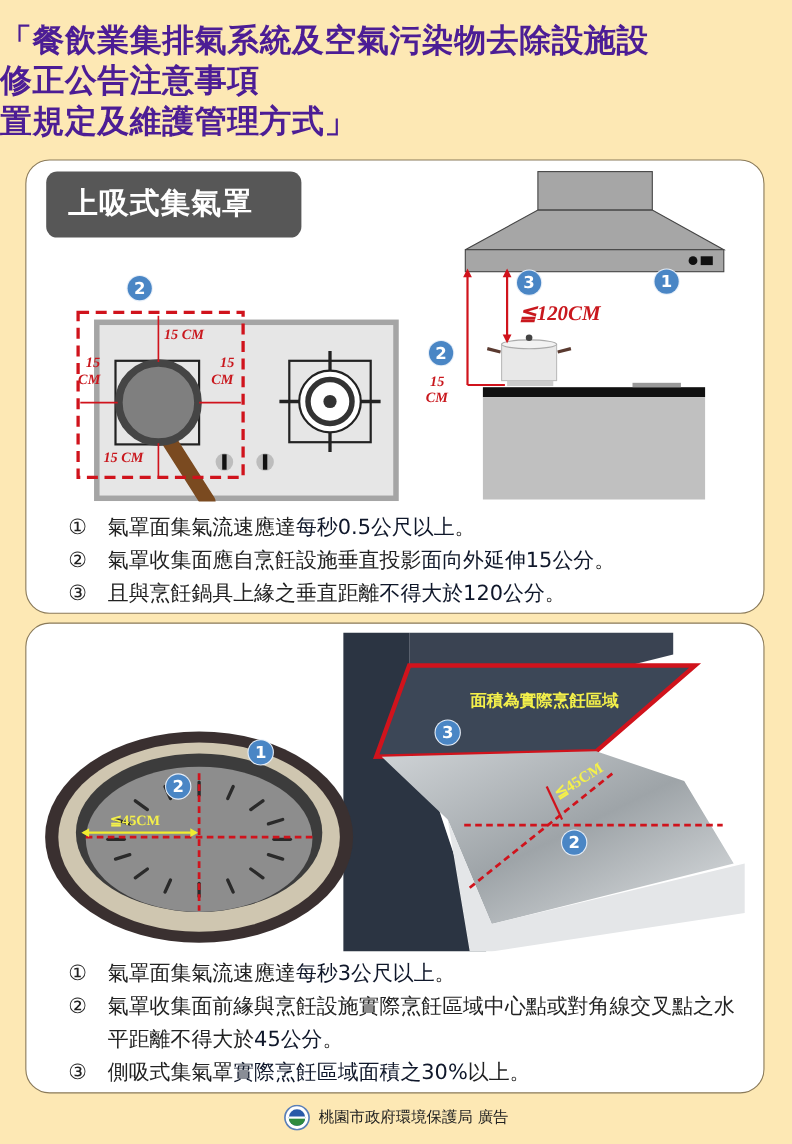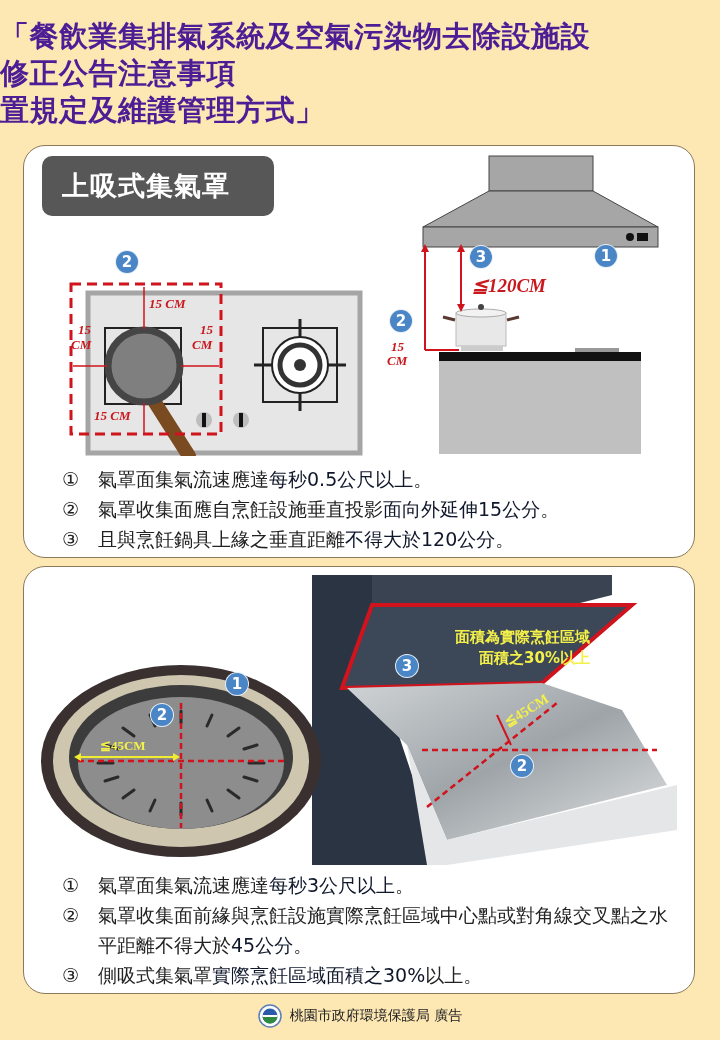--- a/index.html
+++ b/index.html
@@ -176,23 +176,22 @@
       </defs>
       <polygon points="0,0 60,0 60,80 130,290 0,290" fill="#2b3442"></polygon>
       <polygon points="60,0 300,0 300,20 60,80" fill="#3a4352"></polygon>
       <polygon points="60,30 320,30 230,108 30,113" fill="#3c4757" stroke="#d0131c" stroke-width="4"></polygon>
       <polygon points="35,113 230,108 310,135 355,210 135,265 95,170" fill="url(#steel)"></polygon>
       <polygon points="95,170 135,265 365,210 365,255 135,290 115,290" fill="#e4e6e8"></polygon>
       <line x1="110" y1="175" x2="345" y2="175" stroke="#d0131c" stroke-width="2.5" stroke-dasharray="6,4"></line>
       <line x1="115" y1="232" x2="245" y2="128" stroke="#d0131c" stroke-width="2.5" stroke-dasharray="6,4"></line>
       <line x1="185" y1="140" x2="199" y2="170" stroke="#d0131c" stroke-width="2"></line>
     </svg>
-    <div class="overlay-text" style="left:88px;top:52px;width:190px;text-align:right;">
+    <div class="overlay-text" style="left:88px;top:52px;width:190px;">
       <span style="display:block">面積為實際烹飪區域</span>
-      <span style="display:block">面積之30%以上</span>
     </div>
     <div class="badge" style="left:84px;top:80px;">3</div>
     <div class="badge" style="left:199px;top:180px;">2</div>
     <div class="overlay-text" style="left:190px;top:125px;font-family:'Liberation Serif',serif;font-size:14px;transform:rotate(-32deg);">≦45CM</div>
   </div>
 
 
   <div style="position:absolute;left:14px;top:96px;width:290px;height:195px;">
     <svg width="290" height="195" viewBox="0 0 290 195">
       <ellipse cx="143" cy="98" rx="140" ry="96" fill="#3a3030"></ellipse>

